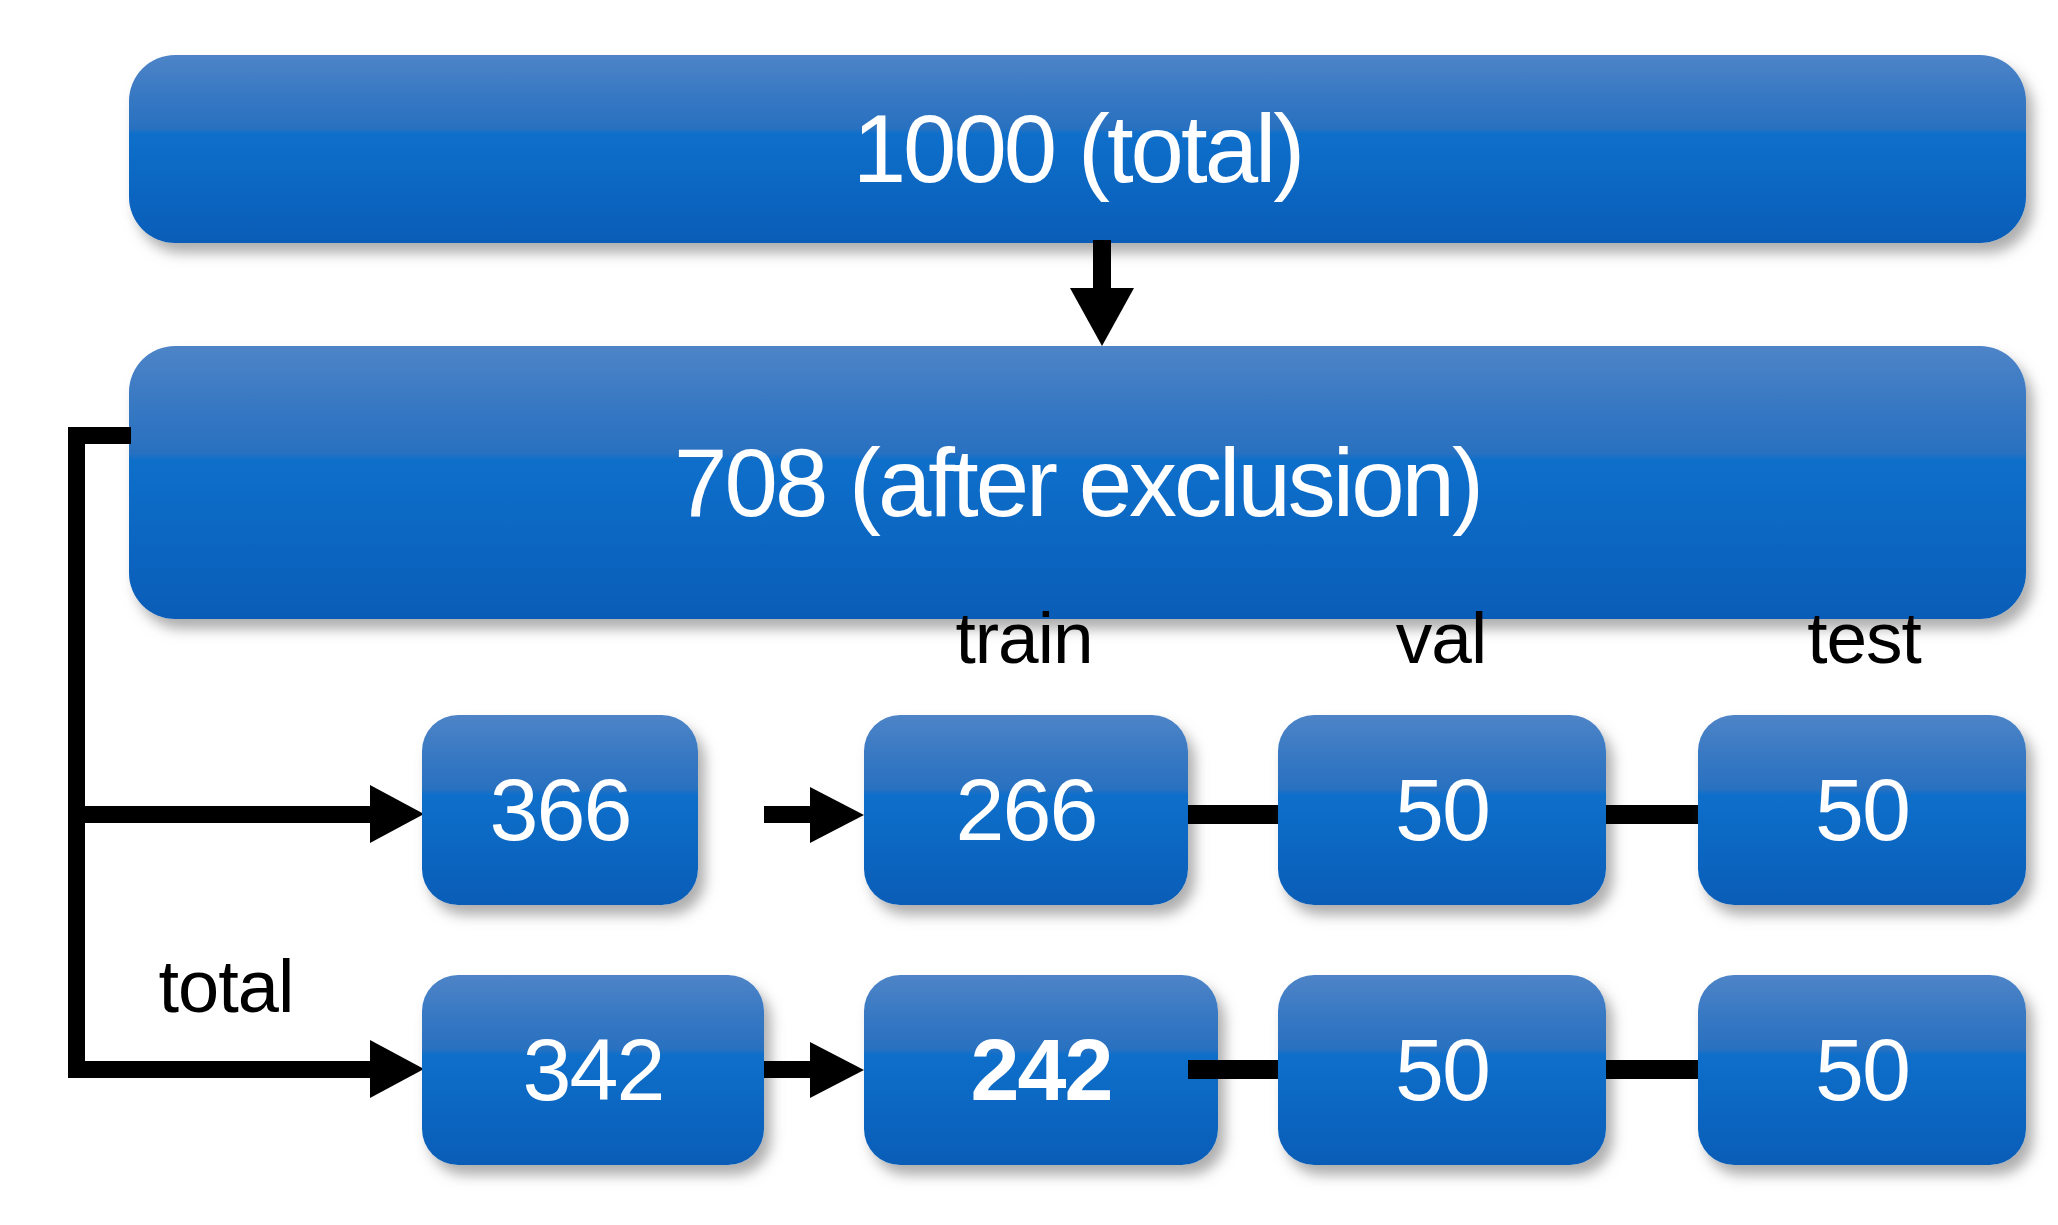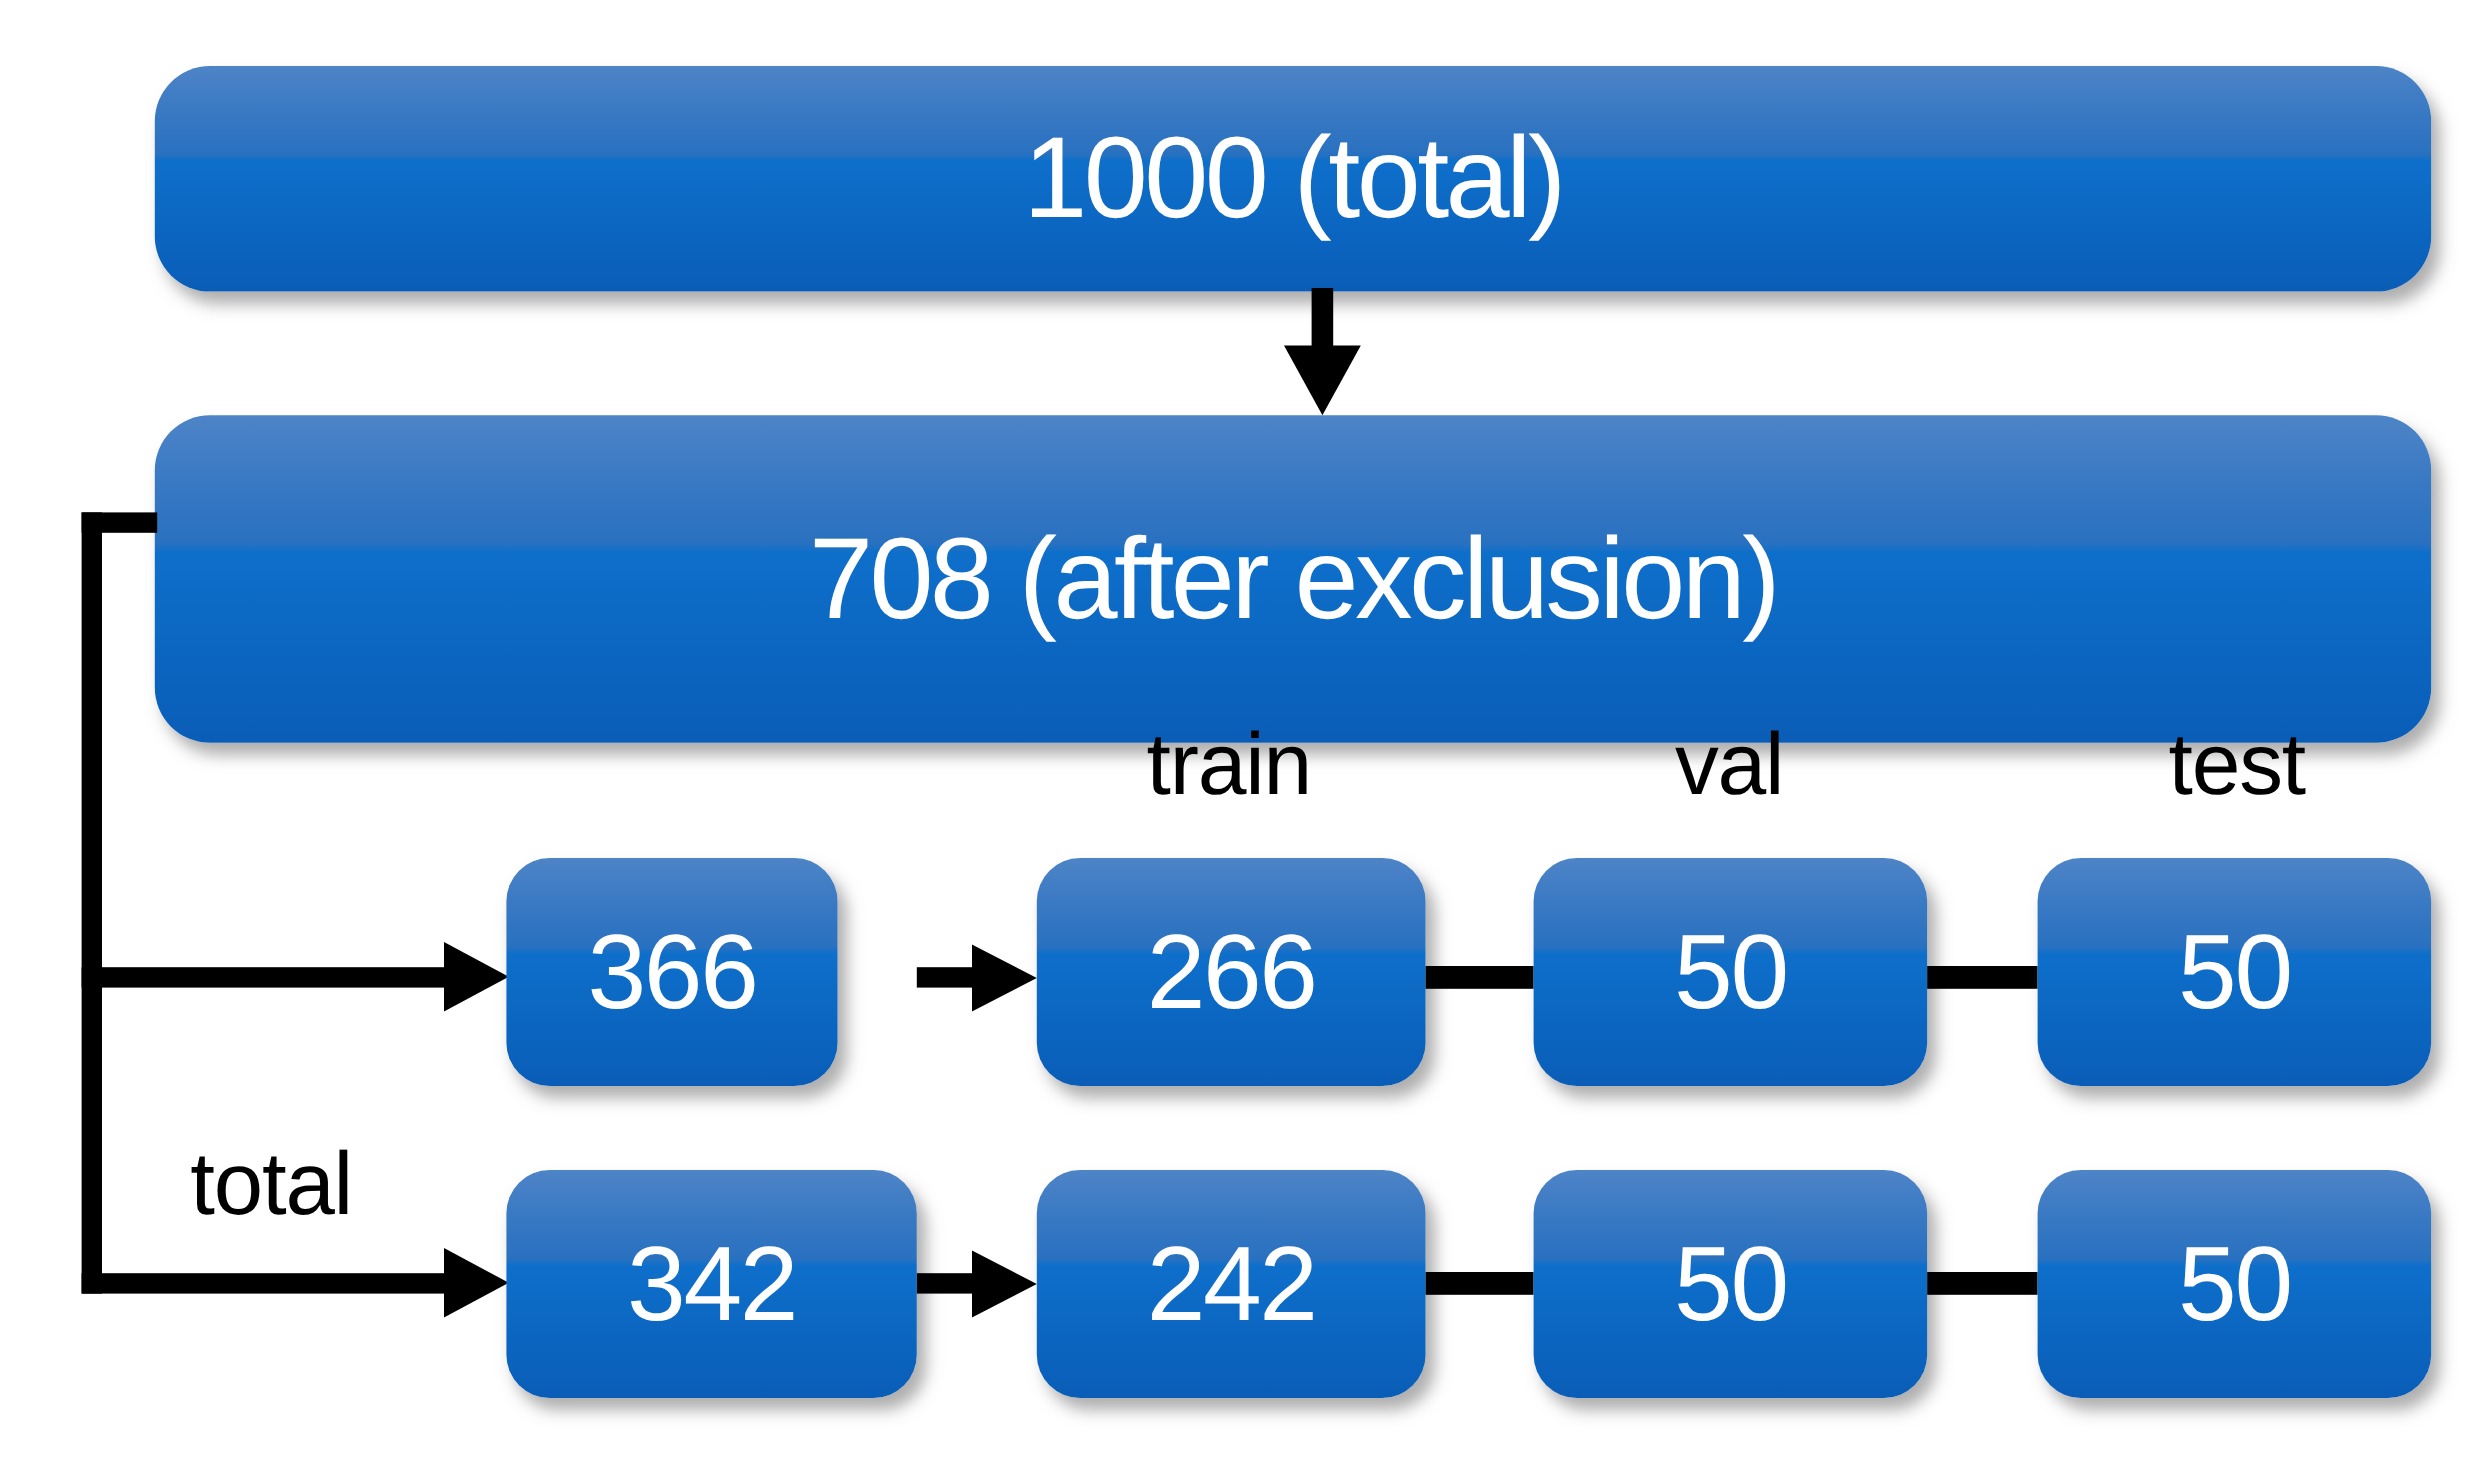--- a/index.html
+++ b/index.html
@@ -145,21 +145,21 @@
   <div class="line" style="left:42px; top:1061px; width:302px; height:17px;"></div>
   <div class="head-right" style="left:344px; top:1040px;"></div>
 
   <div class="node small" style="left:396px; top:975px; width:342px;">
     <span>342</span>
   </div>
 
   <div class="line" style="left:738px; top:1061px; width:52px; height:17px;"></div>
   <div class="head-right mid" style="left:784px; top:1042px;"></div>
 
-  <div class="node small" style="left:838px; top:975px; width:324px;">
+  <div class="node small" style="left:838px; top:975px; width:354px;font-weight:bold;">
     <span>242</span>
   </div>
 
   <div class="line" style="left:1162px; top:1060px; width:90px; height:19px;"></div>
 
   <div class="node small" style="left:1252px; top:975px;">
     <span>50</span>
   </div>
 
   <div class="line" style="left:1580px; top:1060px; width:92px; height:19px;"></div>

